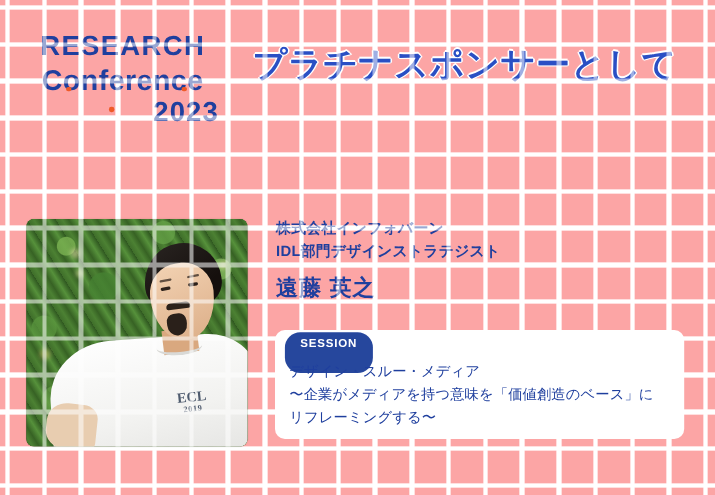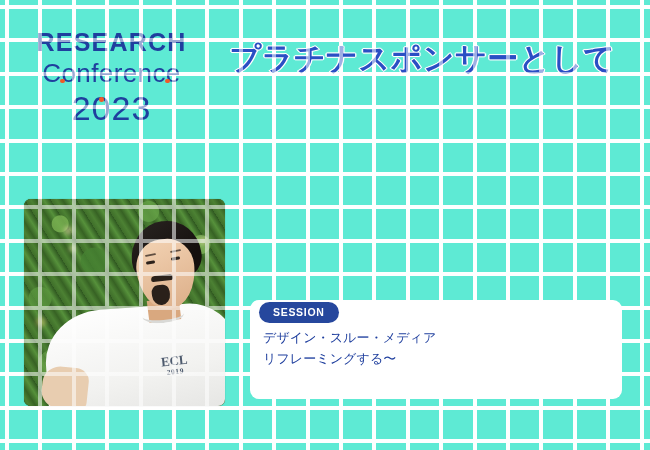--- a/index.html
+++ b/index.html
@@ -7,21 +7,21 @@
 
   html, body {
     width:650px; height:450px;
     overflow:hidden;
     font-family:"Liberation Sans","DejaVu Sans",sans-serif;
   }
 
   #banner {
     position:relative;
     width:650px; height:450px;
-    background:#5eead4;
+    background:#fca5a5;
     overflow:hidden;
   }
 
   
   .grid-layer {
     position:absolute; inset:0;
     background-image:
       repeating-linear-gradient(to right,
         #ffffff 0px, #ffffff 4px, transparent 4px, transparent 33.4px),
       repeating-linear-gradient(to bottom,
@@ -53,29 +53,30 @@
     color:#1f3f9e;
     line-height:1.18;
   }
   .logo-line1 {
     font-size:25px;
     font-weight:700;
     letter-spacing:1.2px;
   }
   .logo-line2 {
     font-size:26px;
-    font-weight:400;
+    font-weight:700;
     letter-spacing:0.4px;
     position:relative;
   }
   .logo-line3 {
-    font-size:34px;
-    font-weight:400;
+    font-size:25px;
+    font-weight:700;
     letter-spacing:1px;
     position:relative;
+    text-align:right;
   }
   .dot-accent {
     position:absolute;
     width:4.5px; height:4.5px;
     border-radius:50%;
     background:#ef5a27;
   }
   .dot-a { left:36px;  top:21px; }
   .dot-b { left:141px; top:21px; }
   .dot-c { left:75px;  top:9px;  }
@@ -262,21 +263,21 @@
     z-index:4;
   }
 
   .session-badge {
     position:absolute;
     left:259px; top:302px;
     z-index:7;
     background:#26479d;
     color:#ffffff;
     border-radius:14px;
-    padding:4px 14px 5px;
+    padding:4px 14px 21px;
     font-size:10.5px;
     font-weight:700;
     letter-spacing:0.7px;
   }
 
   .session-text {
     position:absolute;
     left:263px; top:327px;
     width:370px;
     z-index:7;
@@ -338,21 +339,27 @@
     <div class="tee-print">
       <div>ECL</div>
       <div class="sub">2019</div>
     </div>
   </div>
 
   <div class="session-card"></div>
 
   <div class="grid-layer over"></div>
 
+  <div class="speaker-block">
+    <div class="speaker-company">株式会社インフォバーン</div>
+    <div class="speaker-role">IDL部門デザインストラテジスト</div>
+    <div class="speaker-name">遠藤 英之</div>
+  </div>
 
   <div class="session-badge">SESSION</div>
 
   <div class="session-text">
     <span>デザイン・スルー・メディア</span>
+    <span>〜企業がメディアを持つ意味を「価値創造のベース」に</span>
     <span>リフレーミングする〜</span>
   </div>
 
 </div>
 
 </body></html>

